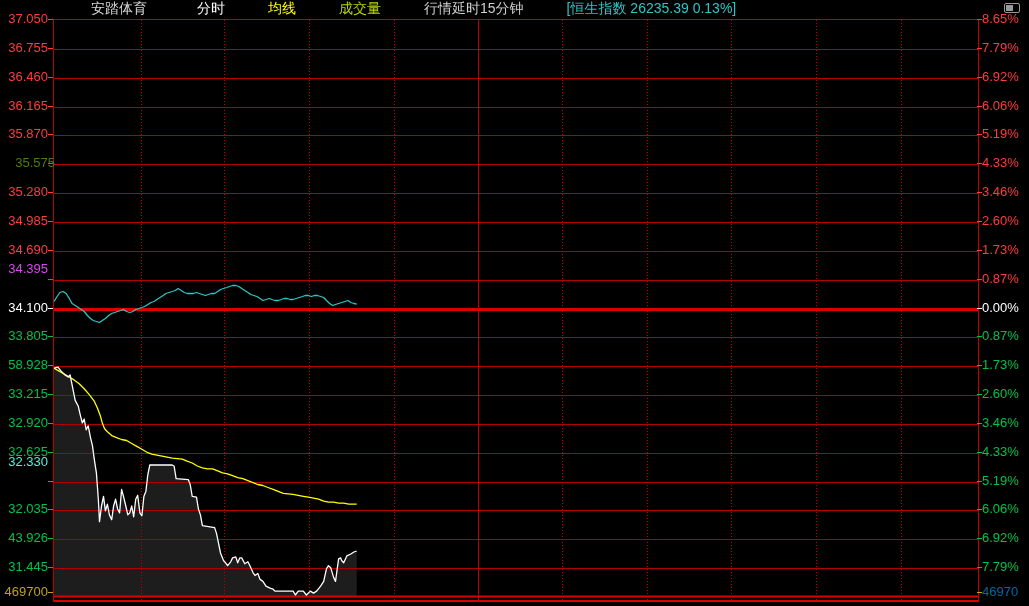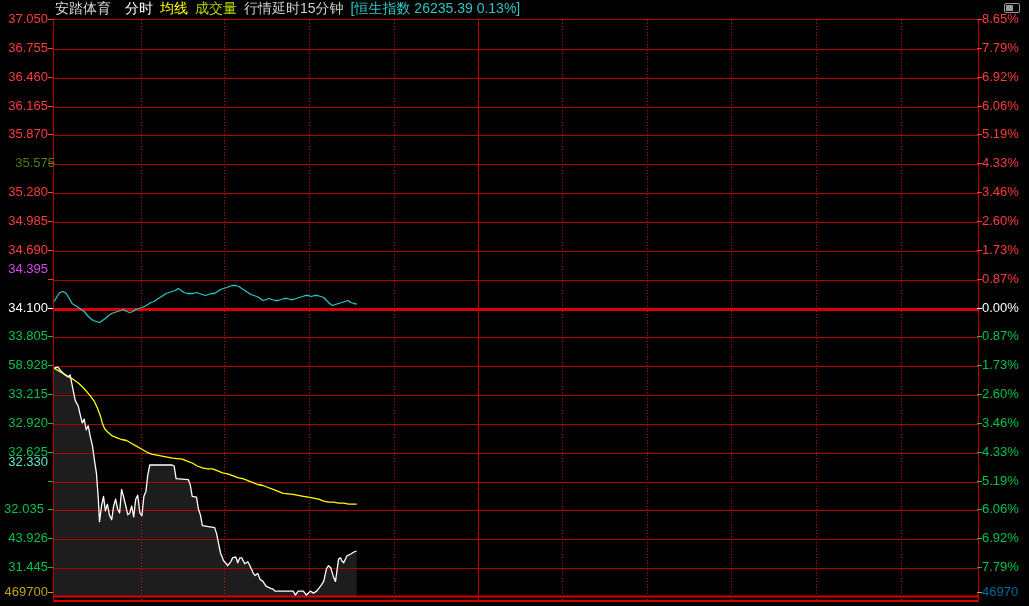--- a/index.html
+++ b/index.html
@@ -1,21 +1,21 @@
 <!DOCTYPE html>
 <html><head>
 <meta charset="utf-8">
 <style>
   html,body{margin:0;padding:0;background:#000;}
   #app{position:relative;width:1029px;height:606px;background:#000;overflow:hidden;
        font-family:"Liberation Sans","DejaVu Sans",sans-serif;}
   
   #titlebar{position:absolute;left:55px;top:0;height:18px;display:flex;align-items:center;
             font-size:14px;white-space:nowrap;}
-  #titlebar span{display:inline-block;}
+  #titlebar span{display:inline-block;margin-left:36px;}
   .t-name{color:#d8d8d8;margin-right:14px;}
   .t-fenshi{color:#ffffff;margin-right:7px;}
   .t-ma{color:#ffff00;margin-right:7px;}
   .t-vol{color:#b8d200;margin-right:7px;}
   .t-delay{color:#cfcfcf;margin-right:7px;}
   .t-index{color:#2fc4c4;}
   
   #panel-icon{position:absolute;left:1004px;top:3px;width:16px;height:10px;
               border:1px solid #9a9a9a;border-radius:2px;box-sizing:border-box;}
   #panel-icon::before{content:"";position:absolute;left:1px;top:1px;width:7px;height:6px;background:#9a9a9a;}
@@ -116,21 +116,21 @@
     <div class="axlab left" style="top: 357.2px; color: rgb(0, 194, 74);">58.928</div>
     <div class="tick" style="top: 365.2px; left: 48px; background: rgb(0, 194, 74);"></div>
     <div class="axlab left" style="top: 386.05px; color: rgb(0, 194, 74);">33.215</div>
     <div class="tick" style="top: 394.05px; left: 48px; background: rgb(0, 194, 74);"></div>
     <div class="axlab left" style="top: 414.9px; color: rgb(0, 194, 74);">32.920</div>
     <div class="tick" style="top: 422.9px; left: 48px; background: rgb(0, 194, 74);"></div>
     <div class="axlab left" style="top: 443.75px; color: rgb(0, 194, 74);">32.625</div>
     <div class="tick" style="top: 451.75px; left: 48px; background: rgb(0, 194, 74);"></div>
     <div class="axlab left" style="top: 454px; color: #5eead4;">32.330</div>
     <div class="tick" style="top: 480.6px; left: 48px; background: rgb(0, 194, 74);"></div>
-    <div class="axlab left" style="top: 501.45px; color: rgb(0, 194, 74); text-align: center;">32.035</div>
+    <div class="axlab left" style="top: 501.45px; color: rgb(0, 194, 74);">32.035</div>
     <div class="tick" style="top: 509.45px; left: 48px; background: rgb(0, 194, 74);"></div>
     <div class="axlab left" style="top: 530.3px; color: rgb(0, 194, 74);">43.926</div>
     <div class="tick" style="top: 538.3px; left: 48px; background: rgb(0, 194, 74);"></div>
     <div class="axlab left" style="top: 559.15px; color: rgb(0, 194, 74);">31.445</div>
     <div class="tick" style="top: 567.15px; left: 48px; background: rgb(0, 194, 74);"></div>
     <div class="axlab right" style="top: 11px; color: rgb(255, 60, 60);">8.65%</div>
     <div class="tick" style="top: 19px; left: 977px; background: rgb(255, 60, 60);"></div>
     <div class="axlab right" style="top: 39.85px; color: rgb(255, 60, 60);">7.79%</div>
     <div class="tick" style="top: 47.85px; left: 977px; background: rgb(255, 60, 60);"></div>
     <div class="axlab right" style="top: 68.7px; color: rgb(255, 60, 60);">6.92%</div>

